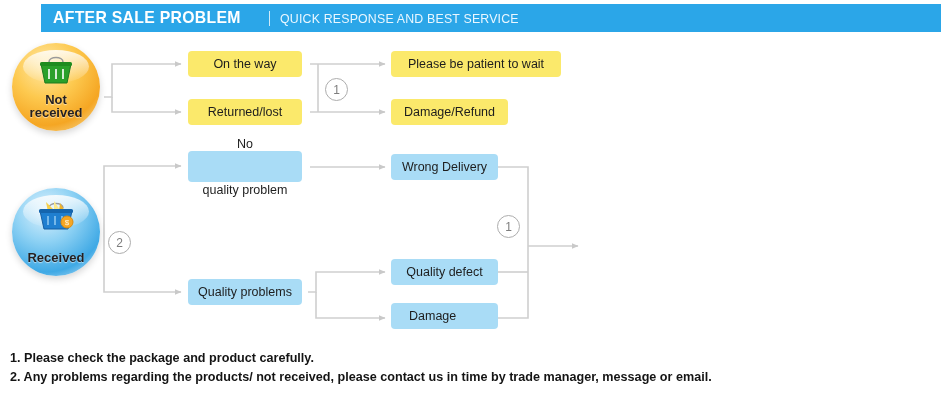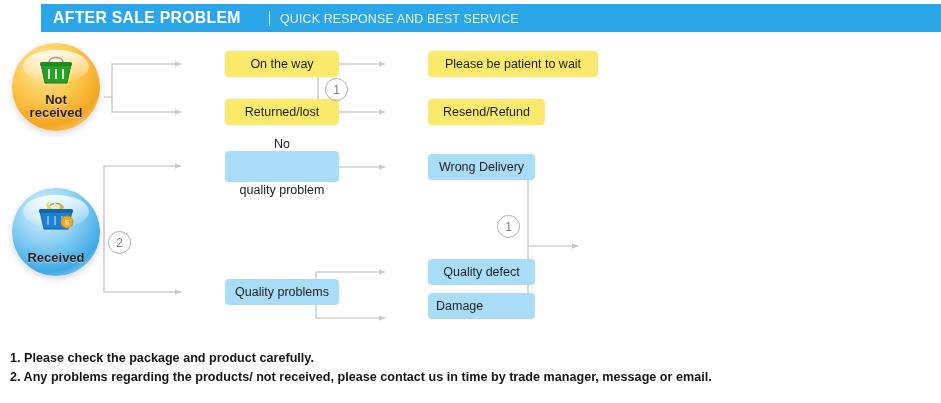--- a/index.html
+++ b/index.html
@@ -130,21 +130,20 @@
     display: flex;
     align-items: center;
     justify-content: center;
     text-align: center;
     border-radius: 4px;
     font-size: 12.5px;
     color: #1d1d1d;
     line-height: 1.12;
     box-sizing: border-box;
     padding: 2px 6px;
-    margin-left: 37px;
   }
   .flow-box.yellow { background: #fbe96b; }
   .flow-box.blue   { background: #a9dcf6; }
 
   
   .step-marker {
     position: absolute;
     width: 21px;
     height: 21px;
     border: 1px solid #adadad;
@@ -257,36 +256,36 @@
     </span>
     <span class="circle-label">Received</span>
   </div>
 
   <div class="flow-box yellow" style="left:188px; top:18px; width:114px; height:26px;">On the way</div>
 
   <div class="flow-box yellow" style="left:188px; top:66px; width:114px; height:26px;">Returned/lost</div>
 
   <div class="flow-box yellow" style="left:391px; top:18px; width:170px; height:26px;">Please be patient to wait</div>
 
-  <div class="flow-box yellow" style="left:391px; top:66px; width:117px; height:26px;">Resend/Refund</div>
+  <div class="flow-box yellow" style="left:391px; top:66px; width:117px; height:26px;">Damage/Refund</div>
 
   <div class="step-marker" style="left:325px; top:45px;">1</div>
 
   <div class="flow-box blue" style="left:188px; top:118px; width:114px; height:31px; flex-direction:column;gap:32px;">
     <span>No</span>
     <span>quality problem</span>
   </div>
 
   <div class="flow-box blue" style="left:188px; top:246px; width:114px; height:26px;">Quality problems</div>
 
   <div class="flow-box blue" style="left:391px; top:121px; width:107px; height:26px;">Wrong Delivery</div>
 
   <div class="flow-box blue" style="left:391px; top:226px; width:107px; height:26px;">Quality defect</div>
 
-  <div class="flow-box blue" style="left:391px; top:260px; width:107px; height:26px; justify-content:flex-start; padding-left:8px;">Damage</div>
+  <div class="flow-box blue" style="left:391px; top:270px; width:107px; height:26px; justify-content:flex-start; padding-left:18px;">Damage</div>
 
   <div class="step-marker" style="left:108px; top:198px;">2</div>
 
   <div class="step-marker" style="left:497px; top:182px;">1</div>
 
 
 </div>
 
 <div id="footer-notes">
   <div class="footer-line">1. Please check the package and product carefully.</div>

